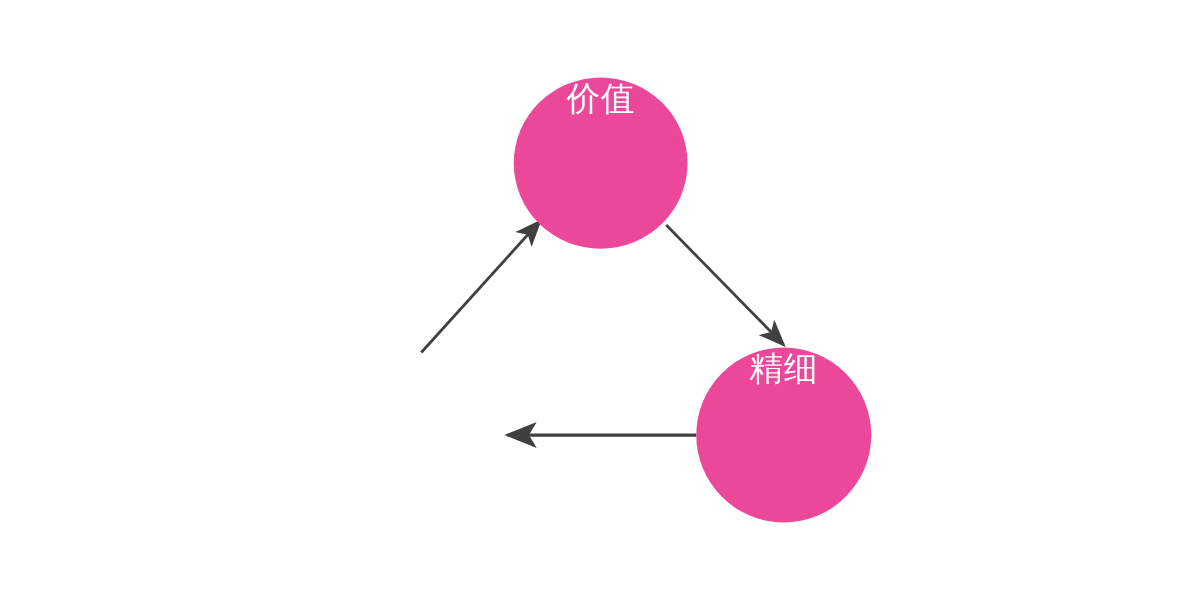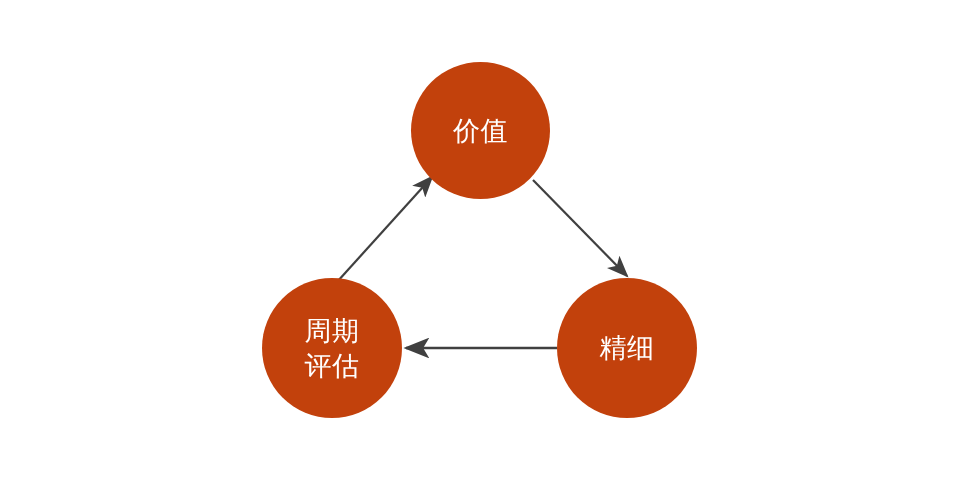--- a/index.html
+++ b/index.html
@@ -22,24 +22,24 @@
   #edge-layer {
     position: absolute;
     left: 0;
     top: 0;
     width: 961px;
     height: 480px;
   }
   .node {
     position: absolute;
     border-radius: 50%;
-    background: #c2410c;
+    background: #ec4899;
     display: flex;
-    flex-direction: column;
-    align-items: center;
+    flex-direction: row;
+    align-items: flex-start;
     justify-content: center;
     box-sizing: border-box;
   }
   .node-label {
     color: #ffffff;
     font-size: 27px;
     line-height: 1.30;
     text-align: center;
     letter-spacing: 0.5px;
     white-space: nowrap;
@@ -80,22 +80,18 @@
 
     <line x1="533" y1="180" x2="627" y2="276" stroke="#404040" stroke-width="2.2" marker-end="url(#arrowhead)"></line>
 
     <line x1="557" y1="348" x2="406" y2="348" stroke="#404040" stroke-width="2.6" marker-end="url(#arrowhead)"></line>
   </svg>
 
   <div class="node" id="node-value">
     <span class="node-label">价值</span>
   </div>
 
-  <div class="node" id="node-cycle">
-    <span class="node-label">周期</span>
-    <span class="node-label">评估</span>
-  </div>
 
   <div class="node" id="node-management">
     <span class="node-label">精细</span>
   </div>
 
 </div>
 
 </body></html>

